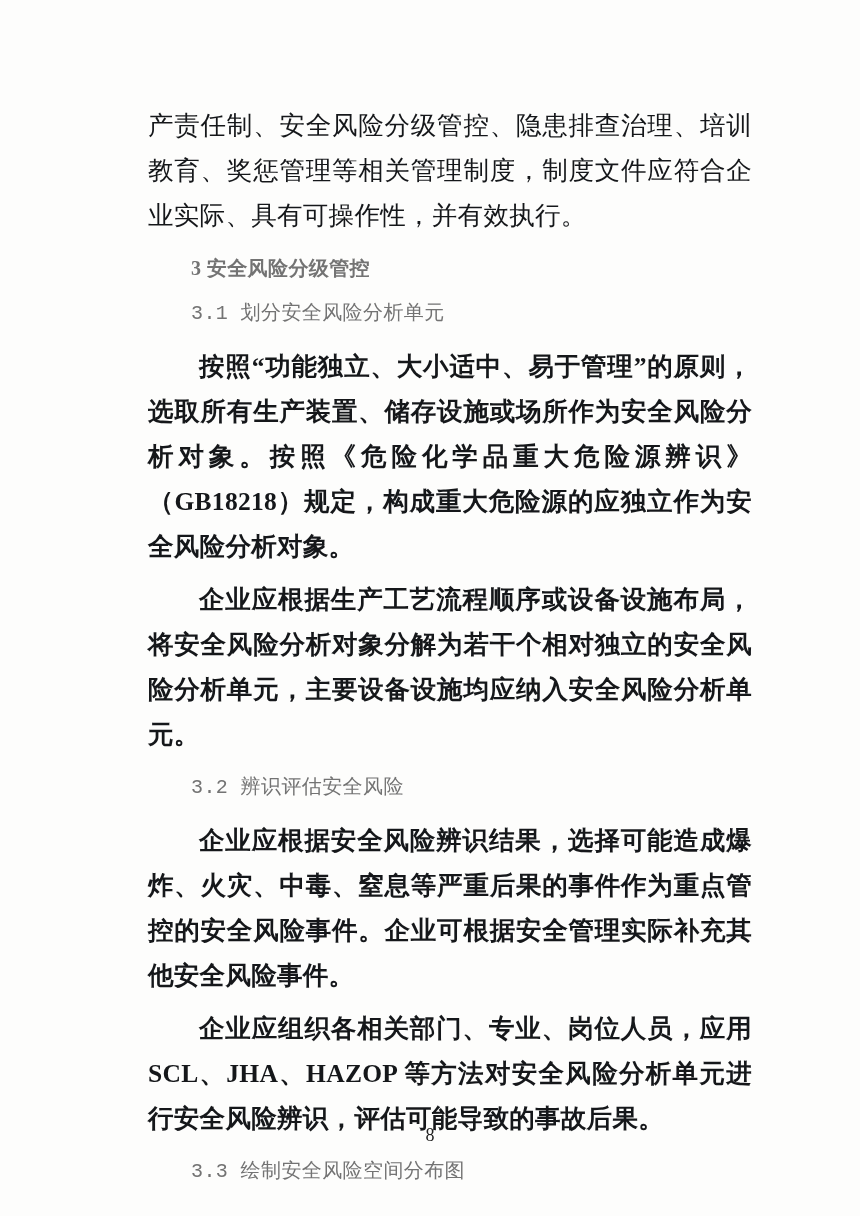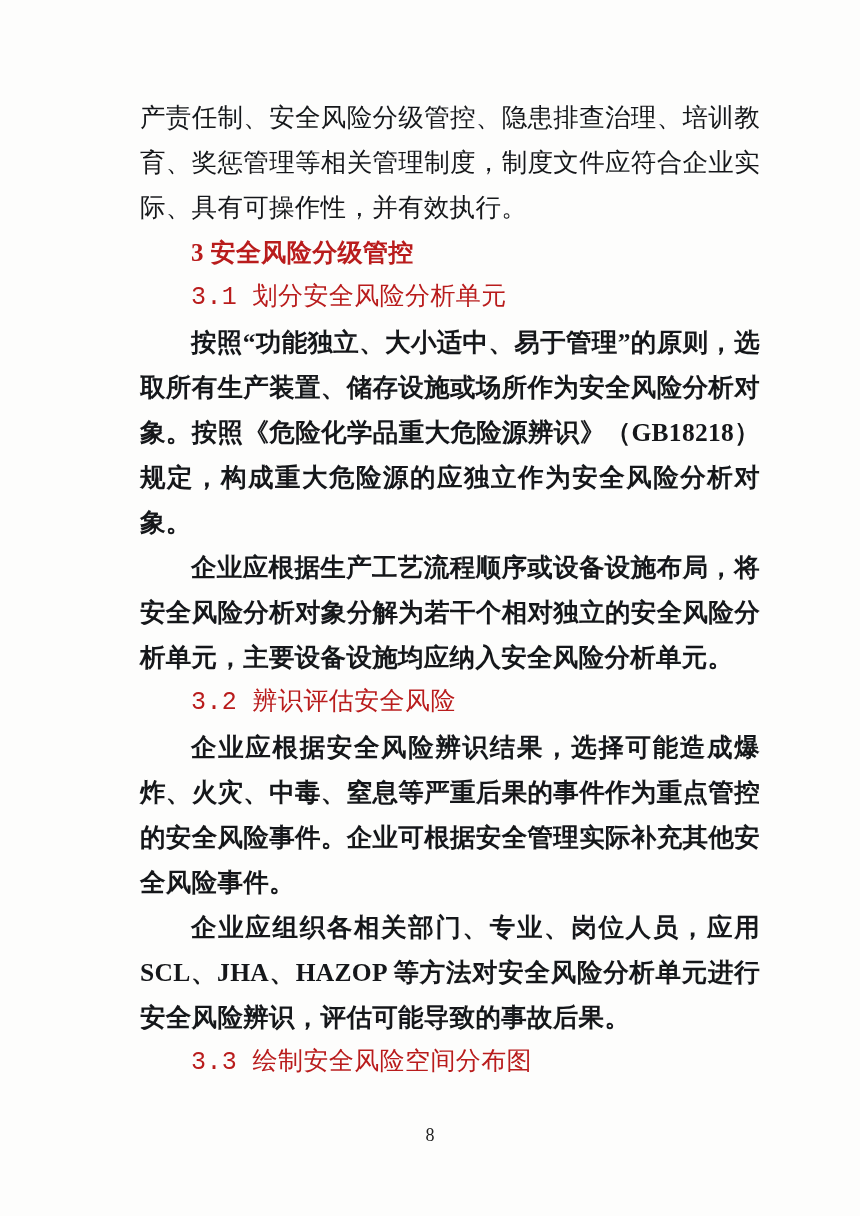--- a/index.html
+++ b/index.html
@@ -26,34 +26,34 @@
     left: 140px;
     top: 95px;
     width: 620px;
   }
   .para {
     font-size: 25.5px;
     line-height: 45px;
     text-align: justify;
     text-justify: inter-ideograph;
     letter-spacing: 0.3px;
-    margin: 0;
+    margin: 8px;
     color: #15171a;
   }
   .indent {
     text-indent: 51px;
     font-weight: bold;
   }
   .heading {
-    font-size: 25px;
+    font-size: 20px;
     line-height: 45px;
     margin: 0;
     font-weight: bold;
     letter-spacing: 0.4px;
-    color: #b91c1c;
+    color: #737373;
   }
   .heading-l1 {
     text-indent: 51px;
   }
   .heading-l2 {
     text-indent: 51px;
     font-weight: normal;
     font-family: Liberation Mono, monospace;
   }
   .page-number {

